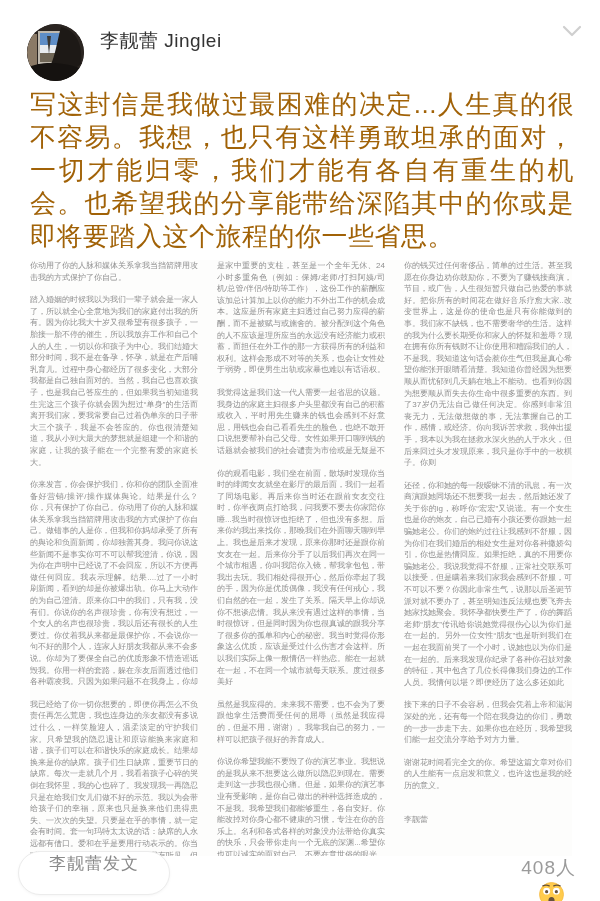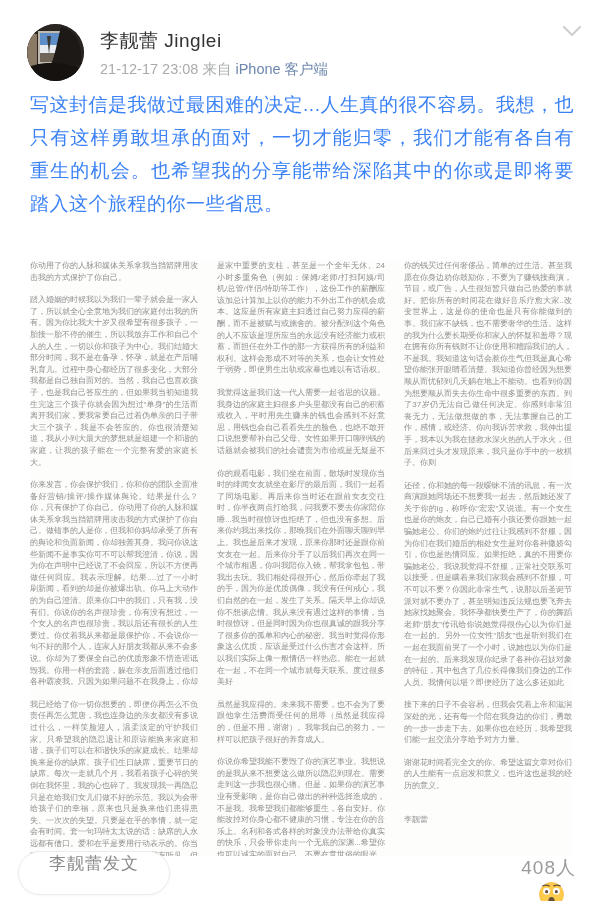--- a/index.html
+++ b/index.html
@@ -15,21 +15,21 @@
   }
   .username{
     position:absolute;left:100px;top:28px;font-size:19px;color:#333;letter-spacing:.5px;cursor:pointer;
   }
   .meta{position:absolute;left:100px;top:60px;font-size:14.5px;color:#aaabad;}
   .meta .src-link{color:#6d87ad;cursor:pointer;}
   .chevron{position:absolute;right:16px;top:22px;width:24px;height:18px;cursor:pointer;}
   
   .post-text{
     position:absolute;left:30px;top:88px;width:544px;
-    font-size:19px;line-height:33px;color:#3b82f6;
+    font-size:26px;line-height:33px;color:#a16207;
     text-align:justify;word-break:break-all;letter-spacing:.5px;
   }
   
   .letter{
     position:absolute;left:30px;top:260px;width:542px;height:596px;
     background:#fdfdfc;overflow:hidden;display:flex;cursor:pointer;
   }
   .letter-col{
     width:168px;flex:0 0 168px;margin-right:19px;
     font-size:8px;line-height:11.6px;color:#8f8f8f;
@@ -73,25 +73,20 @@
           <rect x="13" y="9" width="22" height="14" fill="#5e8ec7"></rect>
           <rect x="13" y="21" width="22" height="9" fill="#e8ecf0"></rect>
           <rect x="13" y="29" width="22" height="9" fill="#6f6657"></rect>
           <path d="M20 12 L22 30 L24 12 Z" fill="#3c3a36"></path>
           <path d="M34 3 C50 6 56 22 54 40 L30 57 L24 40 C28 32 30 18 34 3 Z" fill="#1d1916"></path>
           <path d="M0 44 C14 36 40 38 57 46 L57 57 L0 57 Z" fill="#151210"></path>
         </g>
       </svg>
     </div>
     <div class="username">李靓蕾 Jinglei</div>
-    <div class="meta">
-      <span>21-12-17 23:08</span>
-      <span>来自</span>
-      <span class="src-link">iPhone 客户端</span>
-    </div>
     <div class="chevron">
       <svg width="24" height="18" viewBox="0 0 24 18">
         <polyline points="4,5 12,13 20,5" fill="none" stroke="#cfcfcf" stroke-width="2.2" stroke-linecap="round" stroke-linejoin="round"></polyline>
       </svg>
     </div>
   </div>
 
   <div class="post-text">写这封信是我做过最困难的决定...人生真的很不容易。我想，也只有这样勇敢坦承的面对，一切才能归零，我们才能有各自有重生的机会。也希望我的分享能带给深陷其中的你或是即将要踏入这个旅程的你一些省思。</div>
 
   <div class="letter">

